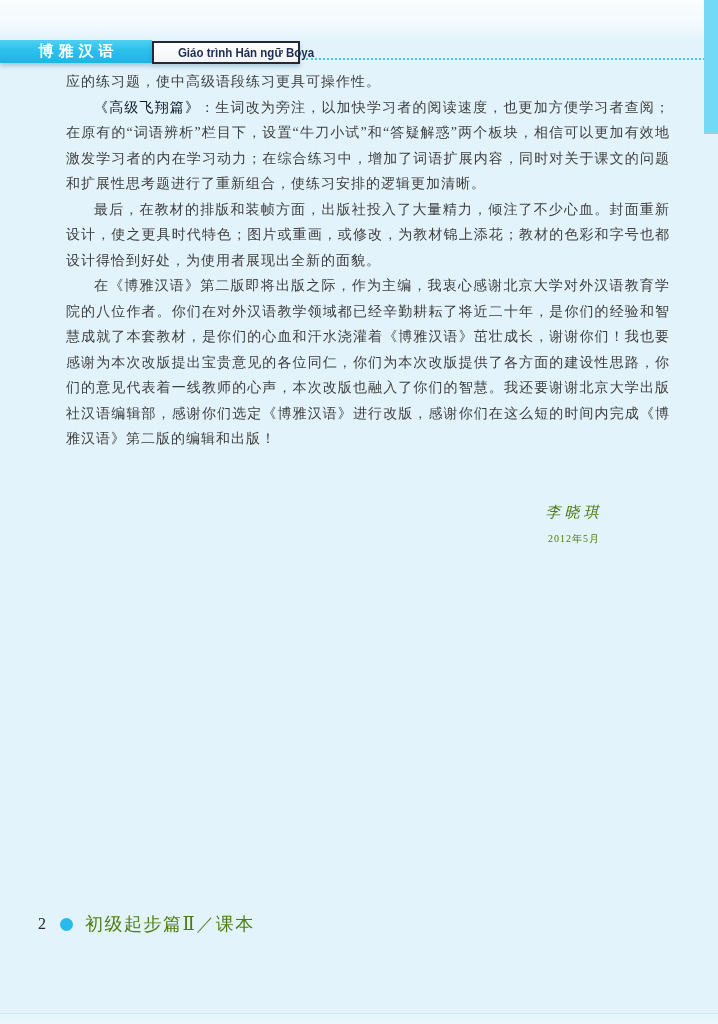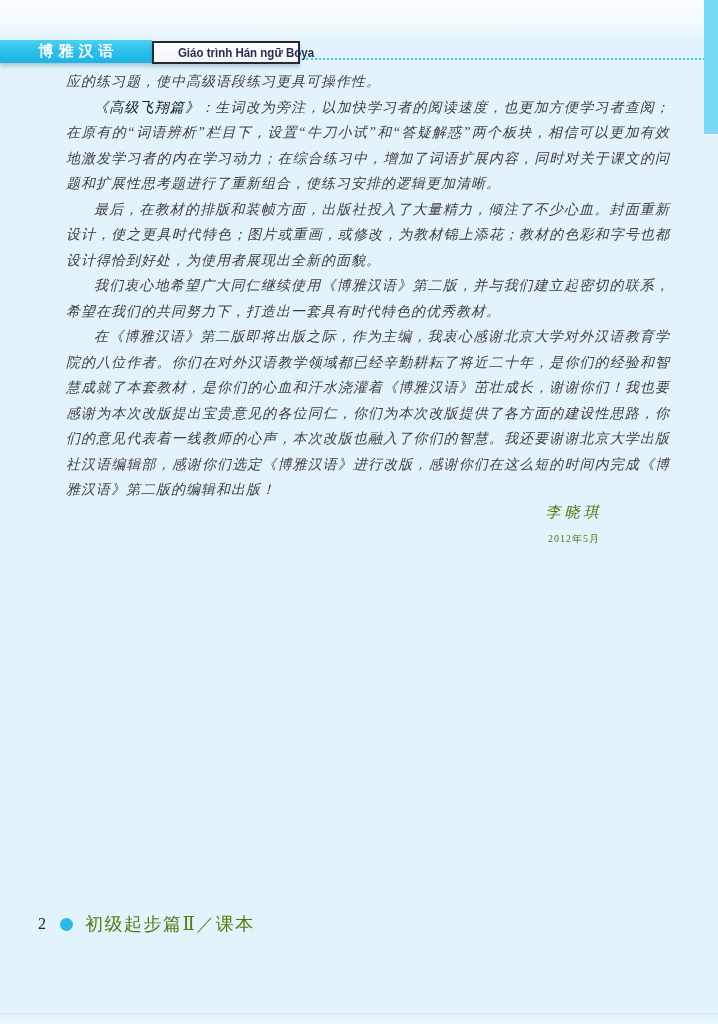--- a/index.html
+++ b/index.html
@@ -58,21 +58,21 @@
   
   .edge-strip{
     position:absolute;right:0;top:0;width:14px;height:131px;
     background:#74d9f6;
     border-bottom:3px solid #8fd2ea;
   }
   
   .body-text{
     position:absolute;left:66px;top:69px;width:604px;
     font-size:14px;line-height:25.5px;color:#3e3e3e;
-    text-align:justify;letter-spacing:1px;font-style:italic;
+    text-align:justify;letter-spacing:1px;
   }
   .body-text p{margin:0;text-indent:2em;}
   .body-text p.noindent{text-indent:0;}
   .cyan{color:#0f172a;}
   
   .signature-block{
     position:absolute;left:514px;top:503px;width:120px;
     text-align:center;color:#4d7c0f;
   }
   .sig-name{
@@ -110,21 +110,20 @@
   </div>
 
   <div class="dotted-rule"></div>
 
   <div class="edge-strip"></div>
 
   <main class="body-text">
     <p class="noindent">应的练习题，使中高级语段练习更具可操作性。</p>
     <p><span class="cyan">《高级飞翔篇》</span><span>：生词改为旁注，以加快学习者的阅读速度，也更加方便学习者查阅；在原有的“词语辨析”栏目下，设置“牛刀小试”和“答疑解惑”两个板块，相信可以更加有效地激发学习者的内在学习动力；在综合练习中，增加了词语扩展内容，同时对关于课文的问题和扩展性思考题进行了重新组合，使练习安排的逻辑更加清晰。</span></p>
     <p>最后，在教材的排版和装帧方面，出版社投入了大量精力，倾注了不少心血。封面重新设计，使之更具时代特色；图片或重画，或修改，为教材锦上添花；教材的色彩和字号也都设计得恰到好处，为使用者展现出全新的面貌。</p>
-    <p>我们衷心地希望广大同仁继续使用《博雅汉语》第二版，并与我们建立起密切的联系，希望在我们的共同努力下，打造出一套具有时代特色的优秀教材。</p>
     <p>在《博雅汉语》第二版即将出版之际，作为主编，我衷心感谢北京大学对外汉语教育学院的八位作者。你们在对外汉语教学领域都已经辛勤耕耘了将近二十年，是你们的经验和智慧成就了本套教材，是你们的心血和汗水浇灌着《博雅汉语》茁壮成长，谢谢你们！我也要感谢为本次改版提出宝贵意见的各位同仁，你们为本次改版提供了各方面的建设性思路，你们的意见代表着一线教师的心声，本次改版也融入了你们的智慧。我还要谢谢北京大学出版社汉语编辑部，感谢你们选定《博雅汉语》进行改版，感谢你们在这么短的时间内完成《博雅汉语》第二版的编辑和出版！</p>
   </main>
 
   <div class="signature-block">
     <div class="sig-name">李晓琪</div>
     <div class="sig-date">2012年5月</div>
   </div>
 
   <footer class="page-footer">
     <span class="page-num">2</span>

